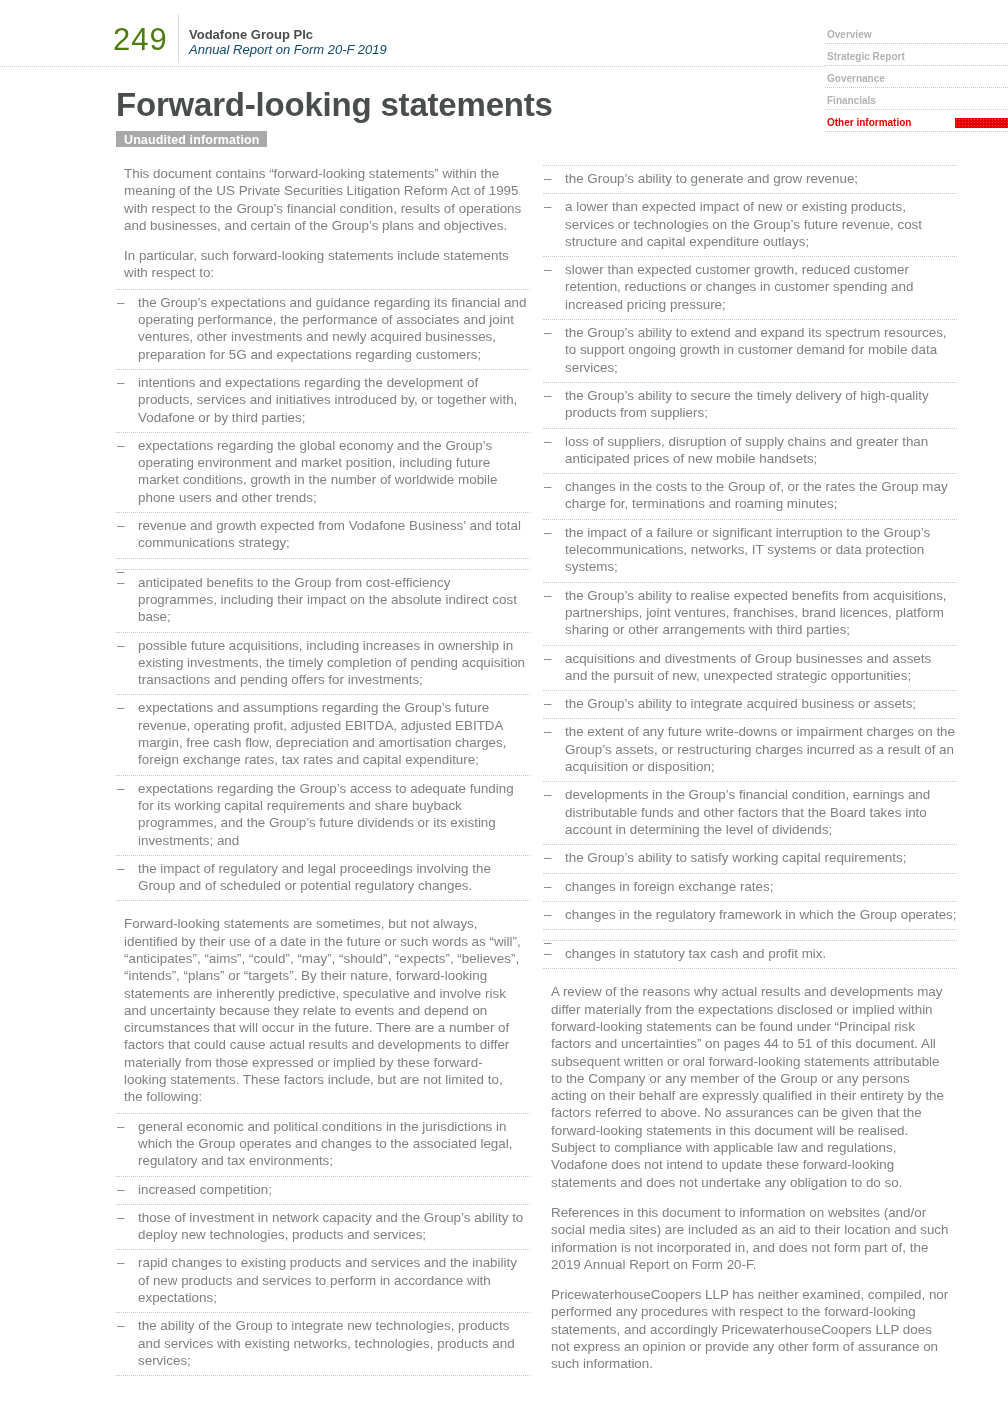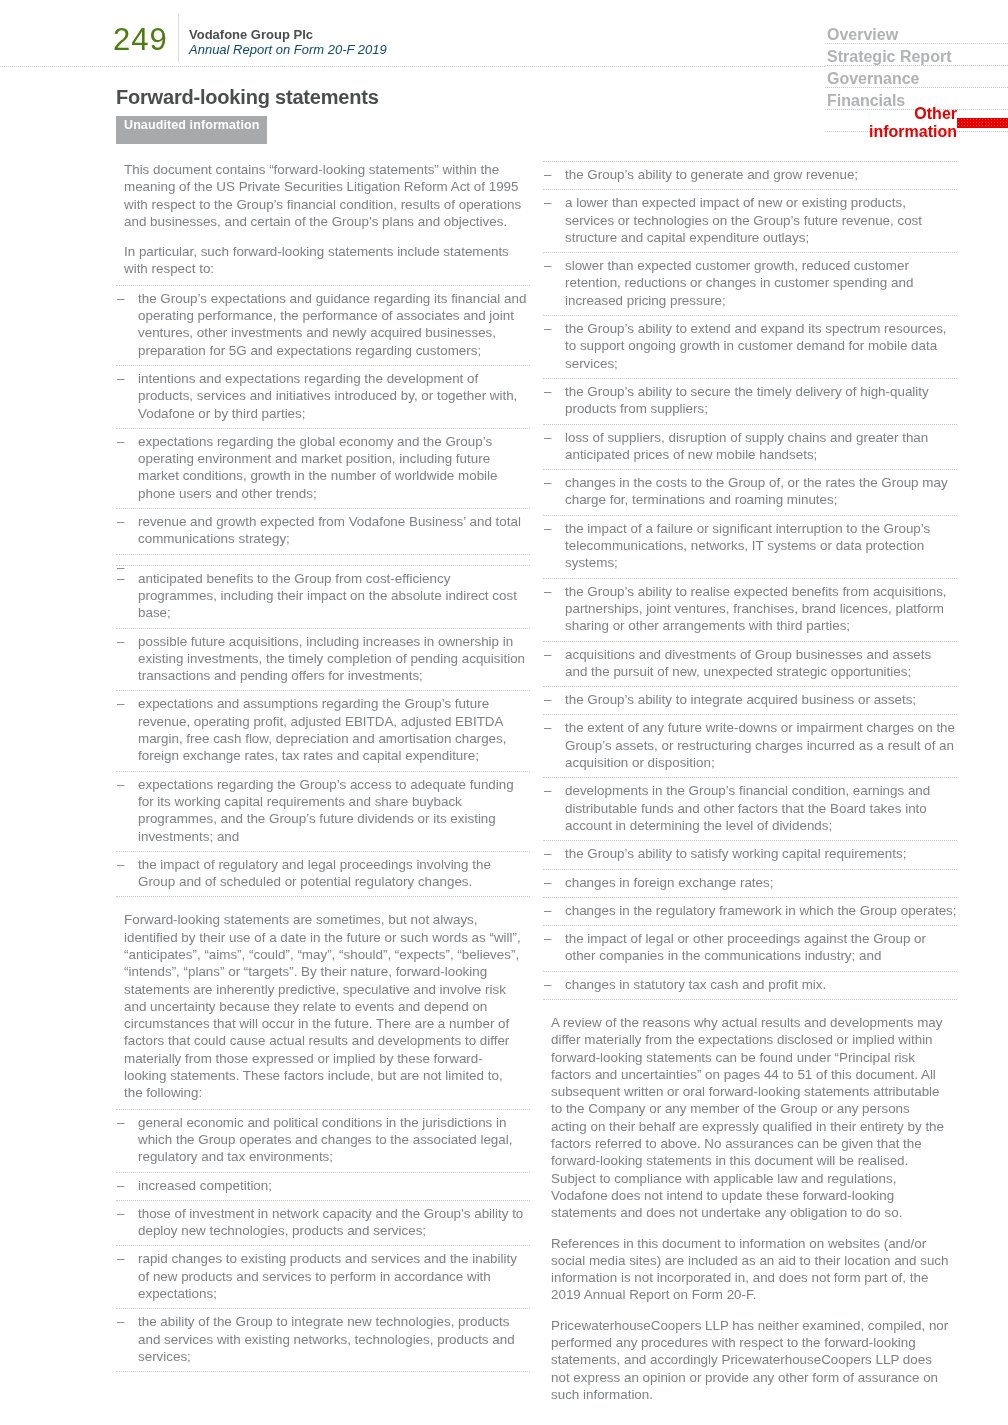--- a/index.html
+++ b/index.html
@@ -15,35 +15,35 @@
   }
   .header-vrule{position:absolute;left:178px;top:14px;width:1px;height:48px;background:#dcdddd;}
   .company-block{position:absolute;left:189px;top:27px;font-size:13px;line-height:15px;}
   .company{font-weight:700;color:#4a4d4e;}
   .report{color:#0c4a6e;font-style:italic;}
   .header-rule{position:absolute;left:0;top:66px;width:825px;border-top:1px dotted #c6c8c9;}
   
   .nav{position:absolute;top:22px;right:0;width:183px;}
   .nav-item{
     box-sizing:border-box;height:22px;padding:4px 0 0 2px;
-    border-bottom:1px dotted #c6c8c9;font-size:16px;font-weight:700;color:#b0b2b4;
+    border-bottom:1px dotted #c6c8c9;font-size:10px;font-weight:700;color:#b0b2b4;
     display:flex;align-items:center;justify-content:space-between;cursor:pointer;
   }
   .nav-item.active{color:#e60000;text-align:right;}
   .red-bar{
     width:53px;height:10px;background-color:#e60000;
     background-image:radial-gradient(rgba(255,255,255,0.28) 0.8px, transparent 1px);
     background-size:3px 3px;
   }
   
   .main{position:absolute;left:116px;top:86px;width:841px;}
-  .page-title{font-size:20px;font-weight:700;color:#4a4d4e;letter-spacing:-0.2px;margin:0;}
+  .page-title{font-size:33px;font-weight:700;color:#4a4d4e;letter-spacing:-0.2px;margin:0;}
   .badge{
     display:inline-block;margin-top:7px;background:#a7a9aa;color:#ffffff;
-    font-size:12.5px;font-weight:700;padding:2px 8px 12px;letter-spacing:0.1px;
+    font-size:12.5px;font-weight:700;padding:2px 8px 0;letter-spacing:0.1px;
   }
   .cols{
     margin-top:17px;display:grid;grid-template-columns:414px 414px;column-gap:13px;
     font-size:13.4px;line-height:17.3px;color:#7e8184;
   }
   .para{margin:0 8px 13px;}
   .para-group{margin-bottom:7px;}
   .para-group .para:last-child{margin-bottom:0;}
   .bullet-list{border-bottom:1px dotted #c6c8c9;margin-bottom:14px;}
   .bullet-item{position:relative;padding:4px 0 6px 22px;border-top:1px dotted #c6c8c9;}
@@ -124,21 +124,21 @@
           <div class="bullet-item"><span class="dash">–</span><span>changes in the costs to the Group of, or the rates the Group may charge for, terminations and roaming minutes;</span></div>
           <div class="bullet-item"><span class="dash">–</span><span>the impact of a failure or significant interruption to the Group’s telecommunications, networks, IT systems or data protection systems;</span></div>
           <div class="bullet-item"><span class="dash">–</span><span>the Group’s ability to realise expected benefits from acquisitions, partnerships, joint ventures, franchises, brand licences, platform sharing or other arrangements with third parties;</span></div>
           <div class="bullet-item"><span class="dash">–</span><span>acquisitions and divestments of Group businesses and assets and the pursuit of new, unexpected strategic opportunities;</span></div>
           <div class="bullet-item"><span class="dash">–</span><span>the Group’s ability to integrate acquired business or assets;</span></div>
           <div class="bullet-item"><span class="dash">–</span><span>the extent of any future write-downs or impairment charges on the Group’s assets, or restructuring charges incurred as a result of an acquisition or disposition;</span></div>
           <div class="bullet-item"><span class="dash">–</span><span>developments in the Group’s financial condition, earnings and distributable funds and other factors that the Board takes into account in determining the level of dividends;</span></div>
           <div class="bullet-item"><span class="dash">–</span><span>the Group’s ability to satisfy working capital requirements;</span></div>
           <div class="bullet-item"><span class="dash">–</span><span>changes in foreign exchange rates;</span></div>
           <div class="bullet-item"><span class="dash">–</span><span>changes in the regulatory framework in which the Group operates;</span></div>
-          <div class="bullet-item"><span class="dash">–</span><span>the impact of legal or other proceedings against the Group or other companies in the communications industry; and</span></div>
+          <div class="bullet-item"><span class="dash">–</span></div>
           <div class="bullet-item"><span class="dash">–</span><span>changes in statutory tax cash and profit mix.</span></div>
         </div>
       <div class="para-group">
           <p class="para">A review of the reasons why actual results and developments may differ materially from the expectations disclosed or implied within forward-looking statements can be found under “Principal risk factors and uncertainties” on pages 44 to 51 of this document. All subsequent written or oral forward-looking statements attributable to the Company or any member of the Group or any persons acting on their behalf are expressly qualified in their entirety by the factors referred to above. No assurances can be given that the forward-looking statements in this document will be realised. Subject to compliance with applicable law and regulations, Vodafone does not intend to update these forward-looking statements and does not undertake any obligation to do so.</p>
           <p class="para">References in this document to information on websites (and/or social media sites) are included as an aid to their location and such information is not incorporated in, and does not form part of, the 2019 Annual Report on Form 20-F.</p>
           <p class="para">PricewaterhouseCoopers LLP has neither examined, compiled, nor performed any procedures with respect to the forward-looking statements, and accordingly PricewaterhouseCoopers LLP does not express an opinion or provide any other form of assurance on such information.</p>
         </div>
     </div>
   </div>
 </div>

